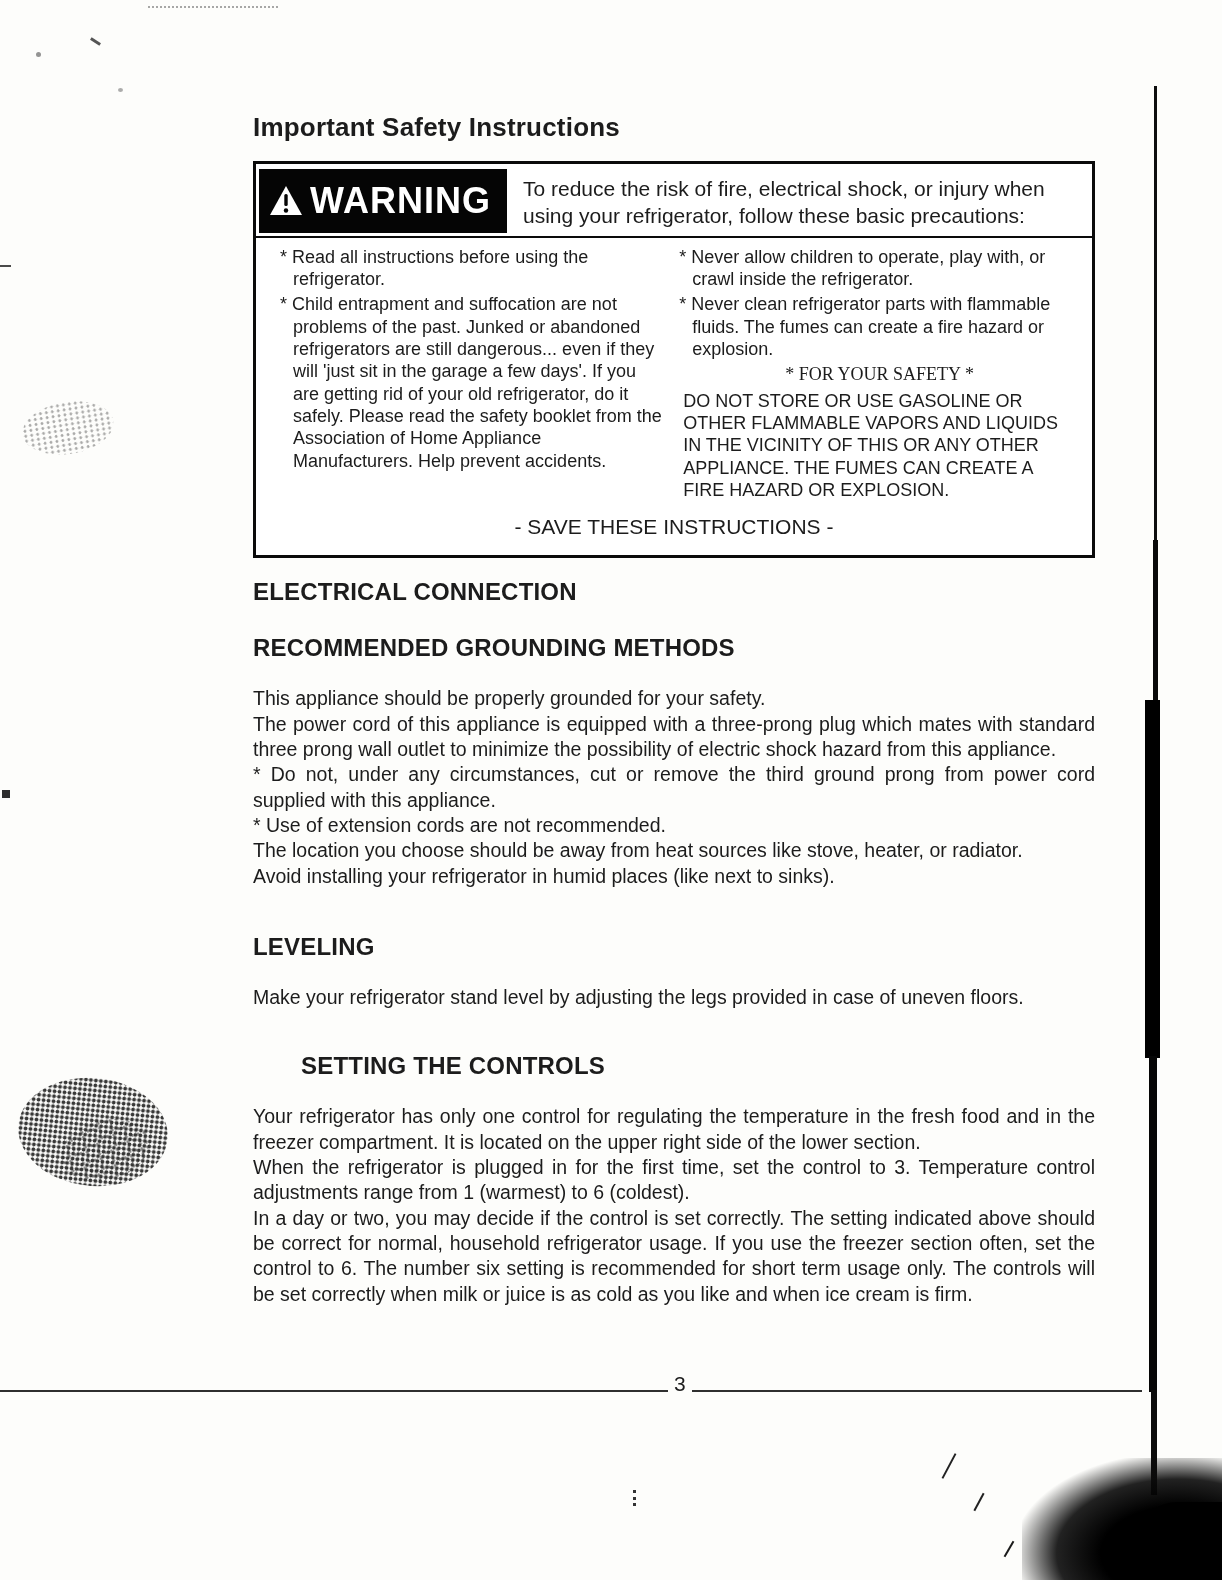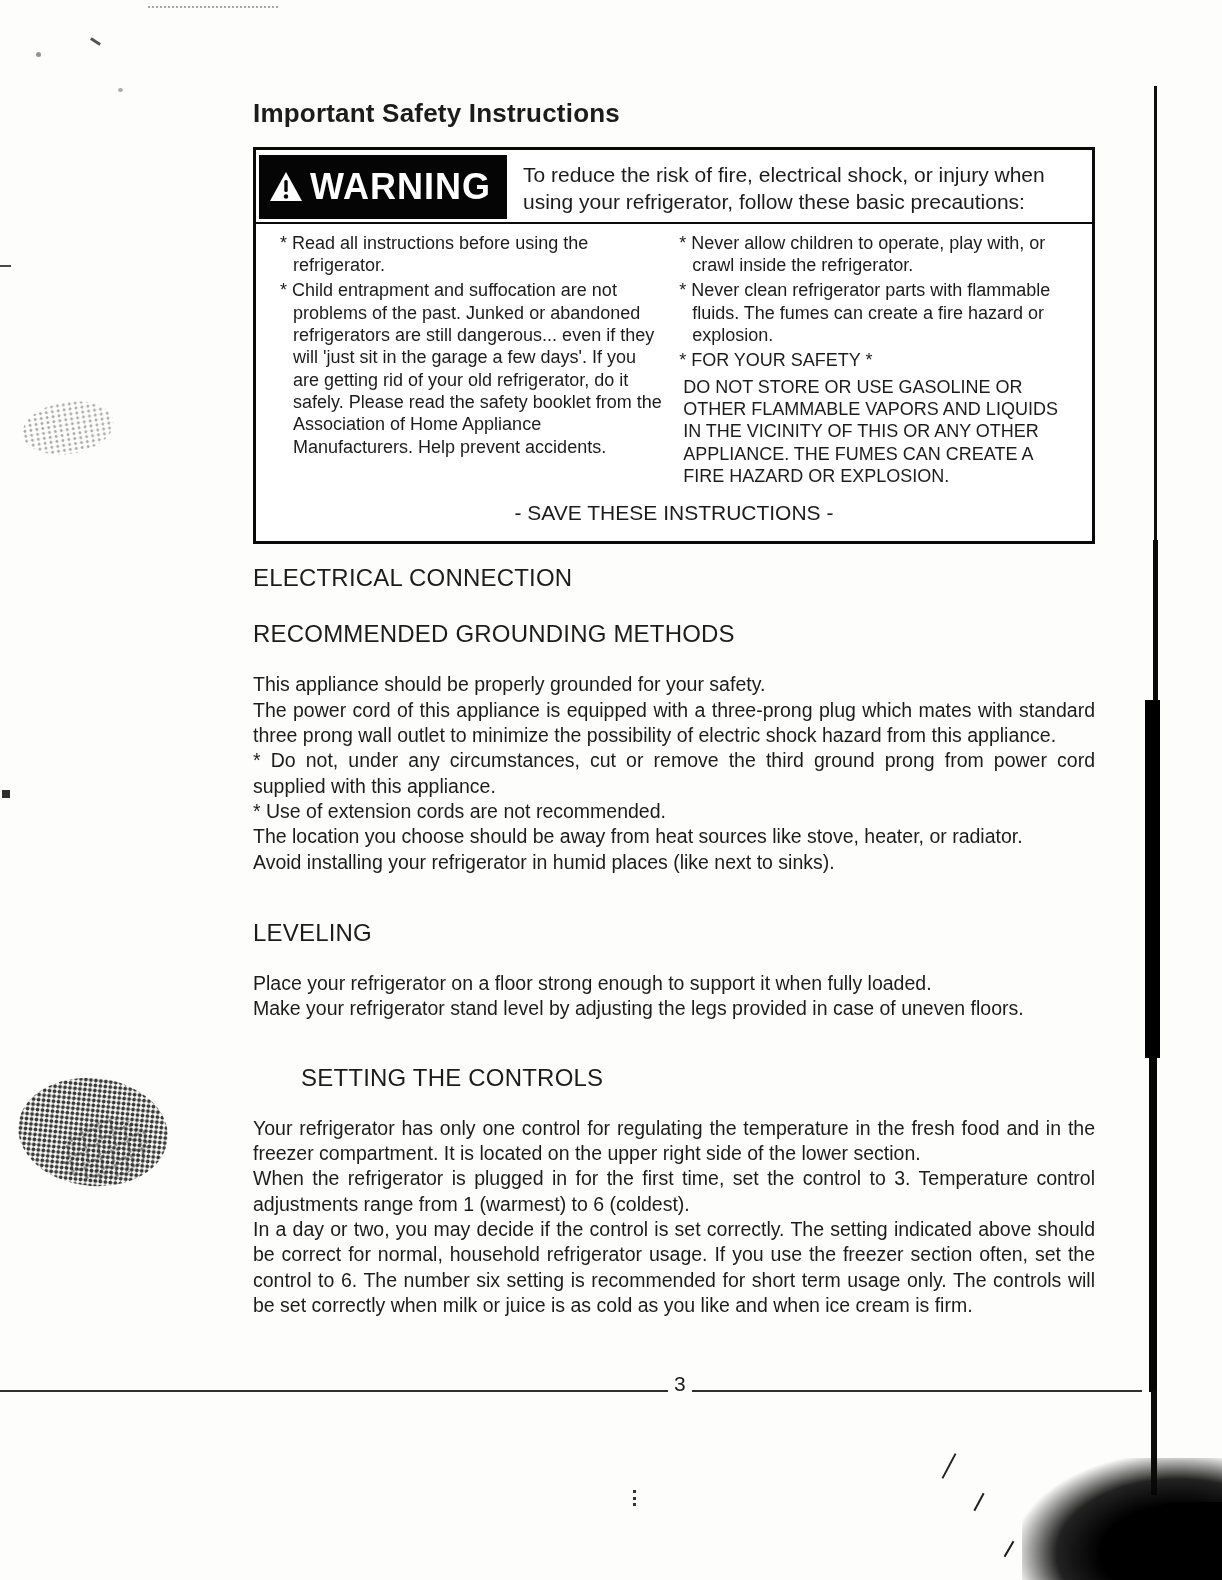--- a/index.html
+++ b/index.html
@@ -2,42 +2,42 @@
 <html><head>
 <meta charset="utf-8">
 <style>
   html,body{margin:0;padding:0;}
   body{
     width:1222px;height:1580px;position:relative;overflow:hidden;
     background:#fdfdfb;color:#1c1c1c;
     font-family:"Liberation Sans", sans-serif;
     -webkit-font-smoothing:antialiased;
   }
-  .content{position:absolute;left:253px;top:98px;width:842px;}
+  .content{position:absolute;left:253px;top:112px;width:842px;}
   .doc-title{font-size:26px;font-weight:bold;margin:0;letter-spacing:.2px;}
 
   
   .warning-box{border:3px solid #0a0a0a;margin-top:18px;background:#fff;}
   .warning-header{display:flex;align-items:stretch;border-bottom:2px solid #0a0a0a;}
   .warning-label{
     background:#050505;color:#fff;display:flex;align-items:center;gap:7px;
     font-size:36px;font-weight:bold;padding:5px 16px 5px 10px;letter-spacing:1px;
     margin:5px 0 3px 3px;
   }
   .warning-intro{flex:1;font-size:21px;line-height:1.28;padding:12px 12px 6px 16px;}
   .warning-columns{display:flex;padding:8px 12px 2px 24px;font-size:18px;line-height:1.24;}
   .col-left{width:49%;padding-right:10px;}
   .col-right{width:51%;padding-left:4px;}
   .bullet{margin:0 0 3px 0;padding-left:13px;text-indent:-13px;}
-  .safety-heading{margin:3px 0 0 0;text-align:left;}
+  .safety-heading{margin:3px 0 0 0;text-align:center;font-family:Liberation Serif, serif;}
   .safety-text{margin:4px;}
   .save-line{text-align:center;font-size:21px;padding:8px 0 16px 0;}
 
   
-  .sec-heading{font-size:24px;font-weight:normal;margin:0;letter-spacing:.2px;}
+  .sec-heading{font-size:24px;font-weight:bold;margin:0;letter-spacing:.2px;}
   #h-electrical{margin-top:20px;}
   #h-grounding{margin-top:28px;}
   #h-leveling{margin-top:44px;}
   #h-controls{margin-top:42px;margin-left:48px;}
   .body-block{margin-top:24px;font-size:19.5px;line-height:1.3;}
   .body-block p{margin:0;text-align:justify;}
 
   
   .footer-line{position:absolute;left:0;top:1390px;width:1142px;border-top:2px solid #2f2f2f;}
   .page-number{position:absolute;left:668px;top:1372px;font-size:21px;padding:0 6px;background:#fdfdfb;}
@@ -95,21 +95,20 @@
       <p>This appliance should be properly grounded for your safety.</p>
       <p>The power cord of this appliance is equipped with a three-prong plug which mates with standard three prong wall outlet to minimize the possibility of electric shock hazard from this appliance.</p>
       <p>* Do not, under any circumstances, cut or remove the third ground prong from power cord supplied with this appliance.</p>
       <p>* Use of extension cords are not recommended.</p>
       <p>The location you choose should be away from heat sources like stove, heater, or radiator.</p>
       <p>Avoid installing your refrigerator in humid places (like next to sinks).</p>
     </div>
 
     <h2 class="sec-heading" id="h-leveling">LEVELING</h2>
     <div class="body-block">
-      <p>Place your refrigerator on a floor strong enough to support it when fully loaded.</p>
       <p>Make your refrigerator stand level by adjusting the legs provided in case of uneven floors.</p>
     </div>
 
     <h2 class="sec-heading" id="h-controls">SETTING THE CONTROLS</h2>
     <div class="body-block">
       <p>Your refrigerator has only one control for regulating the temperature in the fresh food and in the freezer compartment. It is located on the upper right side of the lower section.</p>
       <p>When the refrigerator is plugged in for the first time, set the control to 3. Temperature control adjustments range from 1 (warmest) to 6 (coldest).</p>
       <p>In a day or two, you may decide if the control is set correctly. The setting indicated above should be correct for normal, household refrigerator usage. If you use the freezer section often, set the control to 6. The number six setting is recommended for short term usage only. The controls will be set correctly when milk or juice is as cold as you like and when ice cream is firm.</p>
     </div>
 

